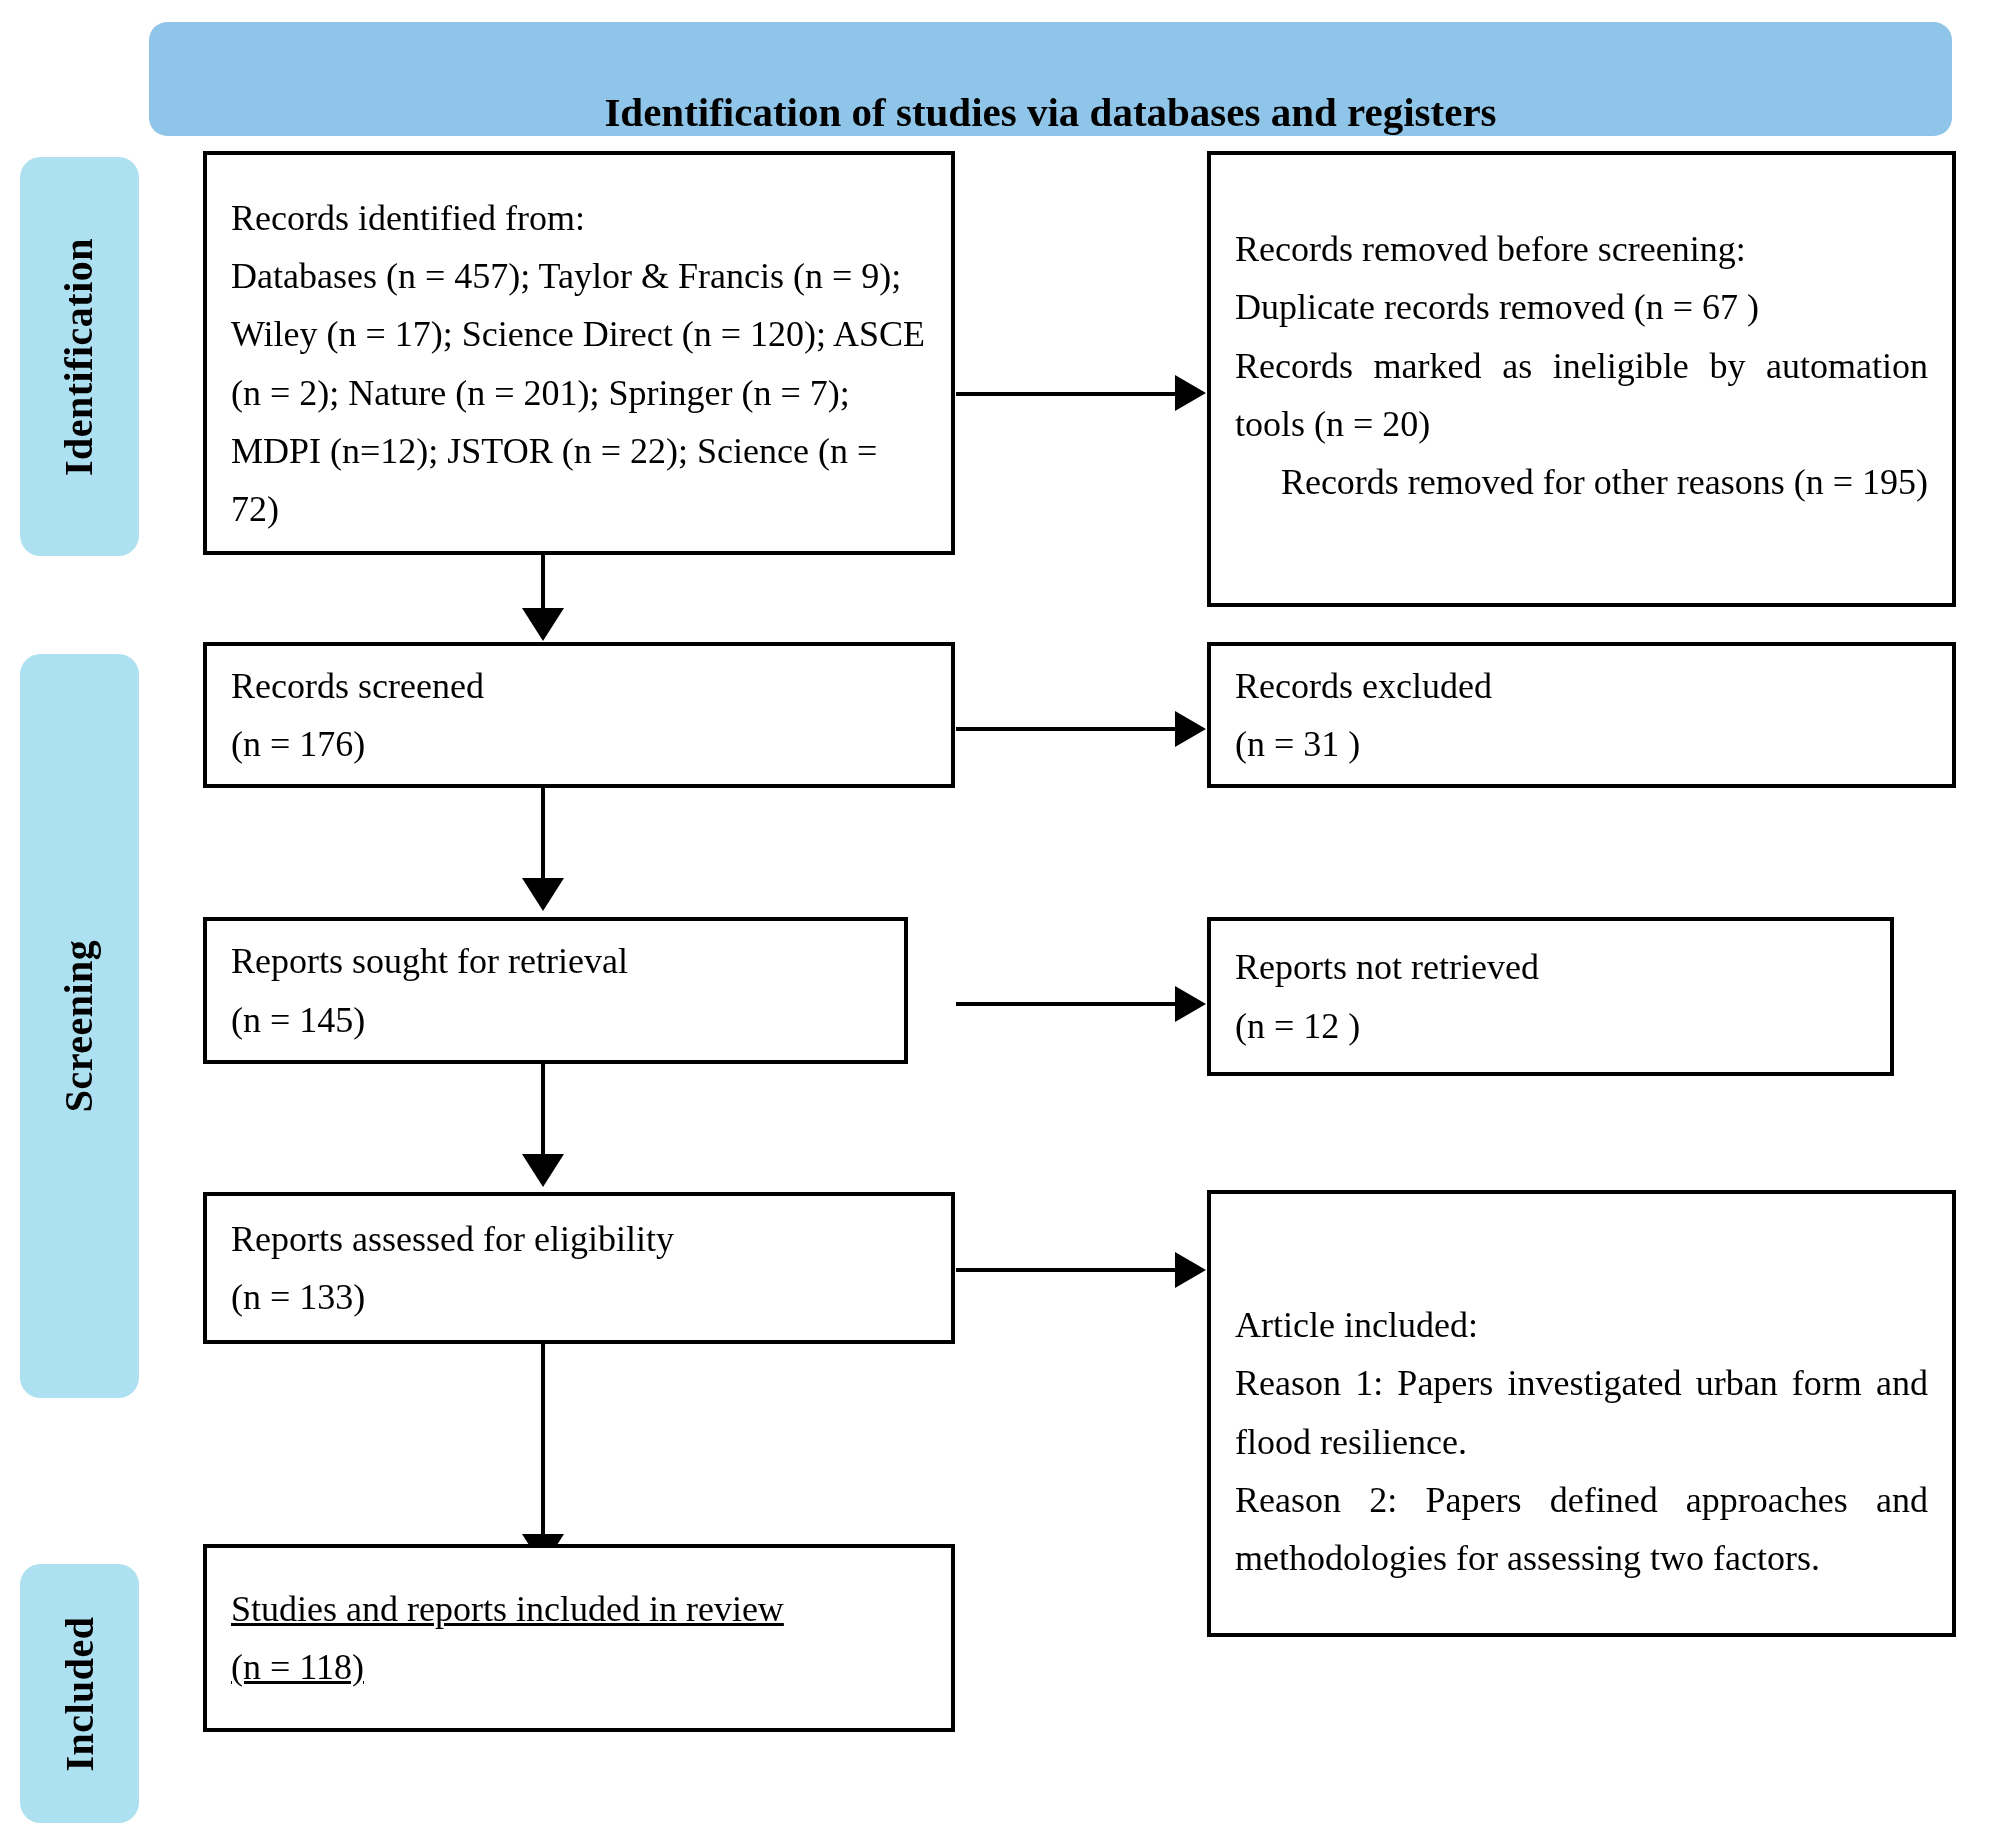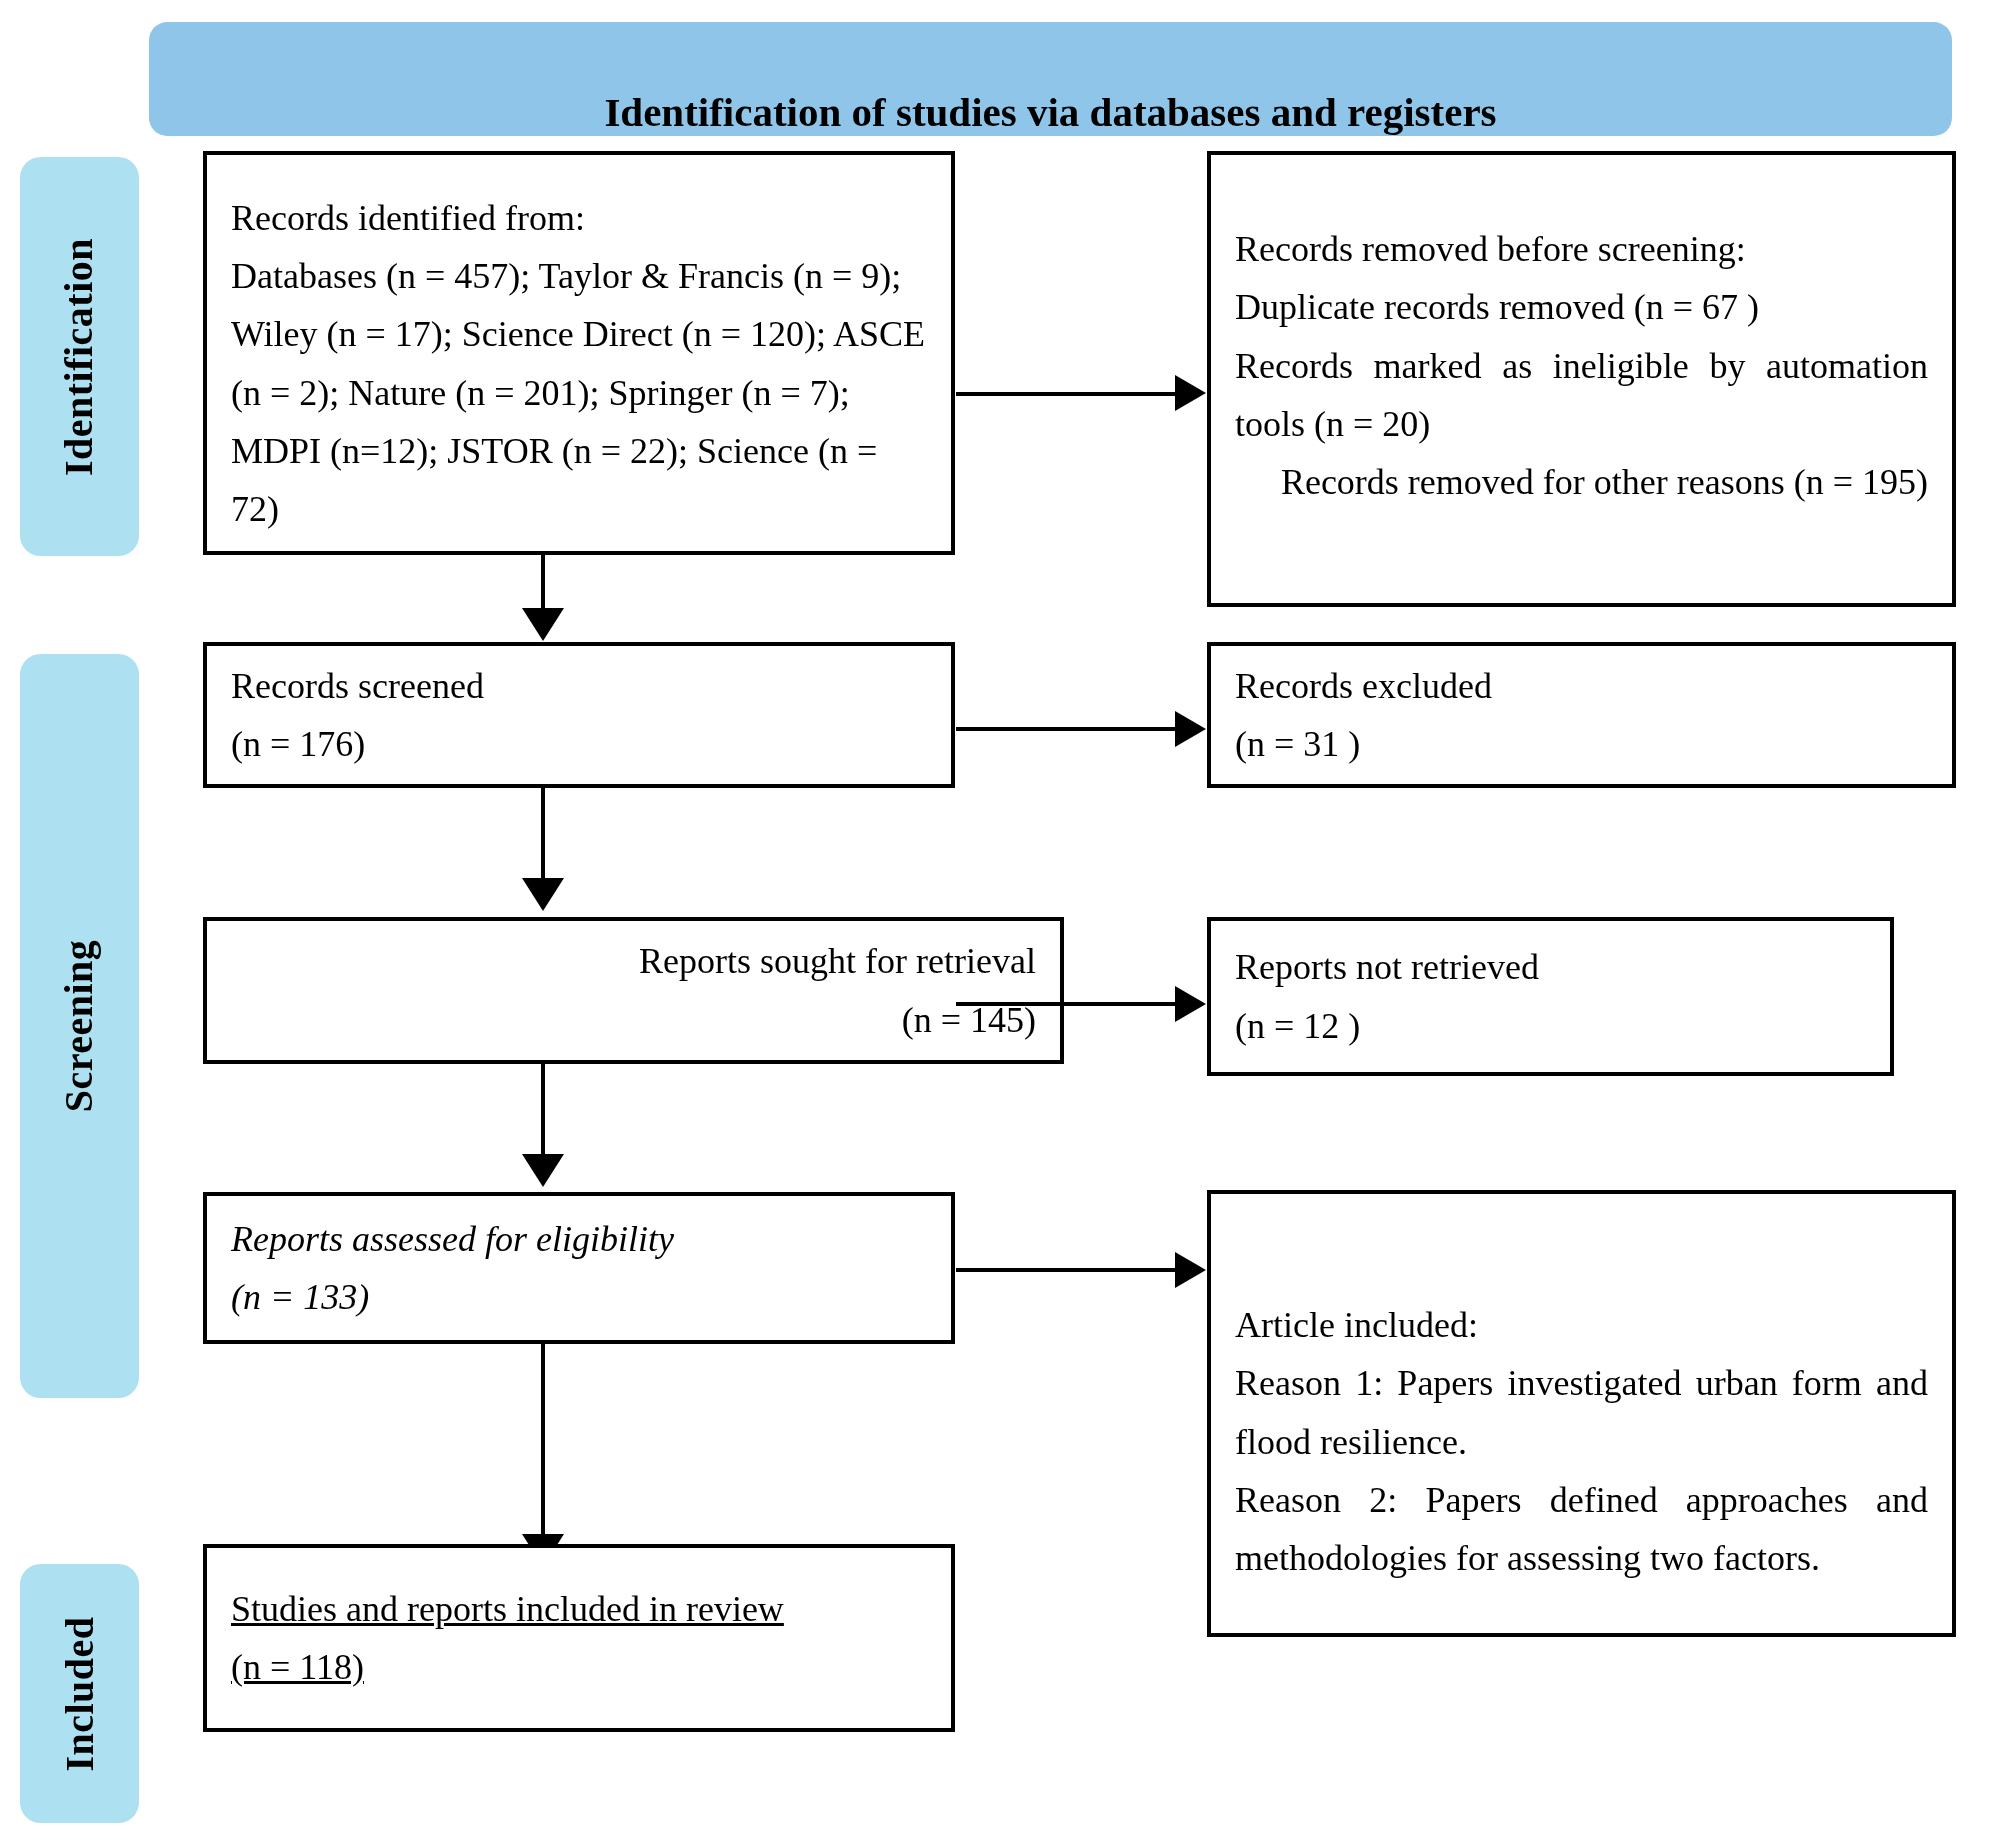--- a/index.html
+++ b/index.html
@@ -92,41 +92,41 @@
       <p>(n = 31 )</p>
     </div>
   </div>
 
   <div class="hline" style="left:956px;top:727px;width:219px;"></div>
   <div class="arrow-r" style="left:1175px;top:711px;"></div>
 
   <div class="vline" style="left:541px;top:787px;width:3.8px;height:93px;"></div>
   <div class="arrow-d" style="left:522px;top:878px;"></div>
 
-  <div class="fbox mid" style="left:203px;top:917px;width:861px;height:147px;text-align:right;">
+  <div class="fbox mid" style="left:203px;top:917px;width:705px;height:147px;">
     <div class="inner">
       <p>Reports sought for retrieval</p>
       <p>(n = 145)</p>
     </div>
   </div>
 
   <div class="fbox mid" style="left:1207px;top:917px;width:687px;height:159px;">
     <div class="inner">
       <p>Reports not retrieved</p>
       <p>(n = 12 )</p>
     </div>
   </div>
 
   <div class="hline" style="left:956px;top:1002px;width:219px;"></div>
   <div class="arrow-r" style="left:1175px;top:986px;"></div>
 
   <div class="vline" style="left:541px;top:1064px;width:3.8px;height:93px;"></div>
   <div class="arrow-d" style="left:522px;top:1154px;"></div>
 
-  <div class="fbox mid" style="left:203px;top:1192px;width:752px;height:152px;font-style:italic;">
+  <div class="fbox mid" style="left:203px;top:1192px;width:752px;height:152px;">
     <div class="inner">
       <p>Reports assessed for eligibility</p>
       <p>(n = 133)</p>
     </div>
   </div>
 
   <div class="fbox" style="left:1207px;top:1190px;width:749px;height:447px;">
     <div class="inner just" style="padding-top:102px;">
       <p style="text-align:left;">Article included:</p>
       <p>Reason 1: Papers investigated urban form and flood resilience.</p>

